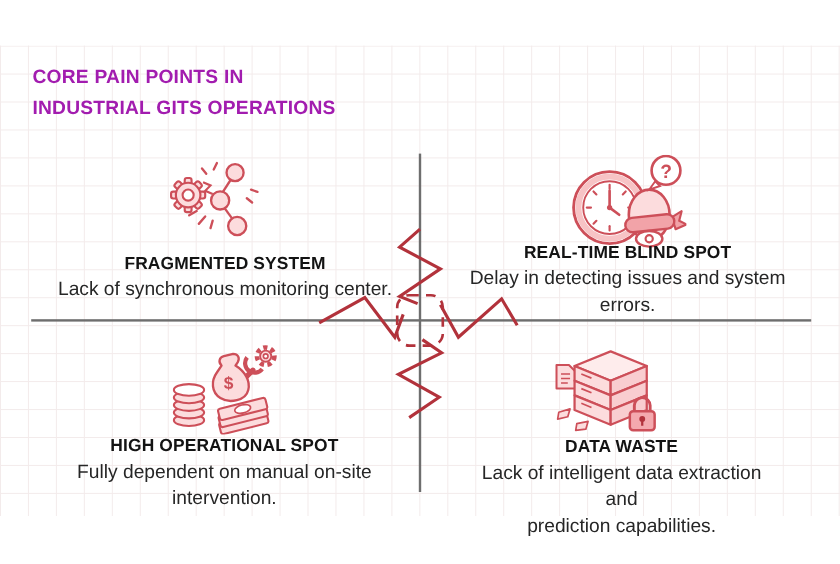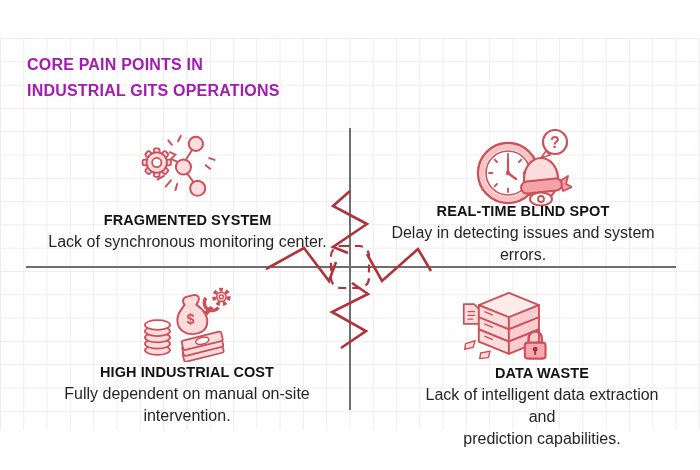--- a/index.html
+++ b/index.html
@@ -28,21 +28,21 @@
   }
   .divider-v{position:absolute;left:349px;top:128px;width:1.6px;height:282px;background:#6e6e6e;}
   .divider-h{position:absolute;left:26px;top:266px;width:650px;height:1.6px;background:#6e6e6e;}
   .center-graphic{position:absolute;left:240px;top:170px;width:210px;height:195px;}
   .quad{position:absolute;text-align:center;}
   .q-title{font-size:14.5px;font-weight:bold;color:#131313;letter-spacing:0.1px;}
   .q-desc{font-size:16px;color:#262626;margin-top:3px;line-height:1.38;white-space:pre-line;}
   .quad-tl{left:40px;top:188px;width:295px;margin-top:24px;}
   .quad-tr{left:372px;top:203px;width:302px;}
   .quad-bl{left:30px;top:364px;width:314px;}
-  .quad-br{left:398px;top:365px;width:240px;padding-left:24px;}
+  .quad-br{left:398px;top:365px;width:240px;}
   .icon{position:absolute;}
   .icon-tl{left:139px;top:134px;width:80px;height:66px;}
   .icon-tr{left:472px;top:129px;width:100px;height:80px;}
   .icon-bl{left:142px;top:284px;width:92px;height:78px;}
   .icon-br{left:460px;top:289px;width:94px;height:80px;}
 </style>
 </head>
 <body>
 
 <div class="stage">
@@ -211,21 +211,21 @@
     <div class="q-title">FRAGMENTED SYSTEM</div>
     <div class="q-desc">Lack of synchronous monitoring center.</div>
   </div>
 
   <div class="quad quad-tr">
     <div class="q-title">REAL-TIME BLIND SPOT</div>
     <div class="q-desc">Delay in detecting issues and system errors.</div>
   </div>
 
   <div class="quad quad-bl">
-    <div class="q-title">HIGH INDUSTRIAL COST</div>
+    <div class="q-title">HIGH OPERATIONAL SPOT</div>
     <div class="q-desc">Fully dependent on manual on-site intervention.</div>
   </div>
 
   <div class="quad quad-br">
     <div class="q-title">DATA WASTE</div>
     <div class="q-desc">Lack of intelligent data extraction and
 prediction capabilities.</div>
   </div>
 
 </div>

